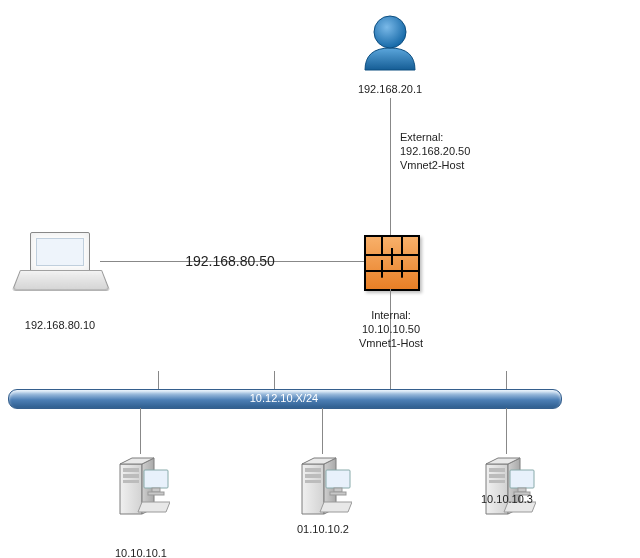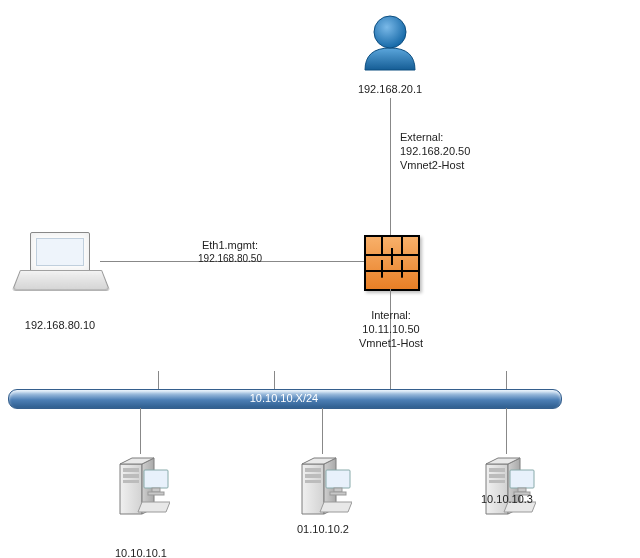--- a/index.html
+++ b/index.html
@@ -18,21 +18,21 @@
     width: 568px;
     height: 558px;
   }
   .label {
     position: absolute;
     text-align: center;
     line-height: 1.3;
     white-space: nowrap;
   }
   .micro {
-    font-size: 10px;
+    font-size: 14px;
   }
 
   
   .line {
     position: absolute;
     background: #888;
   }
 
   
   .bus {
@@ -155,41 +155,40 @@
   <div class="line" style="left:390px; top:98px; width:1px; height:137px;"></div>
 
   <div class="label" style="left:400px; top:130px;">External:</div>
   <div class="label" style="left:400px; top:144px;">192.168.20.50</div>
   <div class="label" style="left:400px; top:158px;">Vmnet2-Host</div>
 
   <div class="firewall" style="left:364px; top:235px;"></div>
 
   <div class="line" style="left:100px; top:261px; width:264px; height:1px;"></div>
 
-  <div class="label" style="left:170px; top:238px; width:120px;">Eth1.mgmt:</div>
   <div class="label micro" style="left:170px; top:252px; width:120px;">192.168.80.50</div>
 
   <div class="laptop" style="left:20px; top:232px;">
     <div class="laptop-screen"></div>
     <div class="laptop-base"></div>
   </div>
   <div class="label" style="left:5px; top:298px; width:110px;margin-top:20px;">192.168.80.10</div>
 
   <div class="line" style="left:390px; top:289px; width:1px; height:100px;"></div>
 
   <div class="label" style="left:362px; top:308px; width:58px;">Internal:</div>
-  <div class="label" style="left:350px; top:322px; width:82px;">10.11.10.50</div>
+  <div class="label" style="left:350px; top:322px; width:82px;">10.10.10.50</div>
   <div class="label" style="left:350px; top:336px; width:82px;">Vmnet1-Host</div>
 
   <div class="line" style="left:158px; top:371px; width:1px; height:18px;"></div>
   <div class="line" style="left:274px; top:371px; width:1px; height:18px;"></div>
   <div class="line" style="left:506px; top:371px; width:1px; height:18px;"></div>
 
   <div class="bus"></div>
-  <div class="bus-label">10.10.10.X/24</div>
+  <div class="bus-label">10.12.10.X/24</div>
 
   <div class="line" style="left:140px; top:408px; width:1px; height:46px;"></div>
   <div class="line" style="left:322px; top:408px; width:1px; height:46px;"></div>
   <div class="line" style="left:506px; top:408px; width:1px; height:46px;"></div>
 
   <svg width="0" height="0" style="position:absolute">
     <defs>
       <linearGradient id="srvface" x1="0" y1="0" x2="1" y2="0">
         <stop offset="0%" stop-color="#f0f0f0"></stop>
         <stop offset="100%" stop-color="#d2d2d2"></stop>

